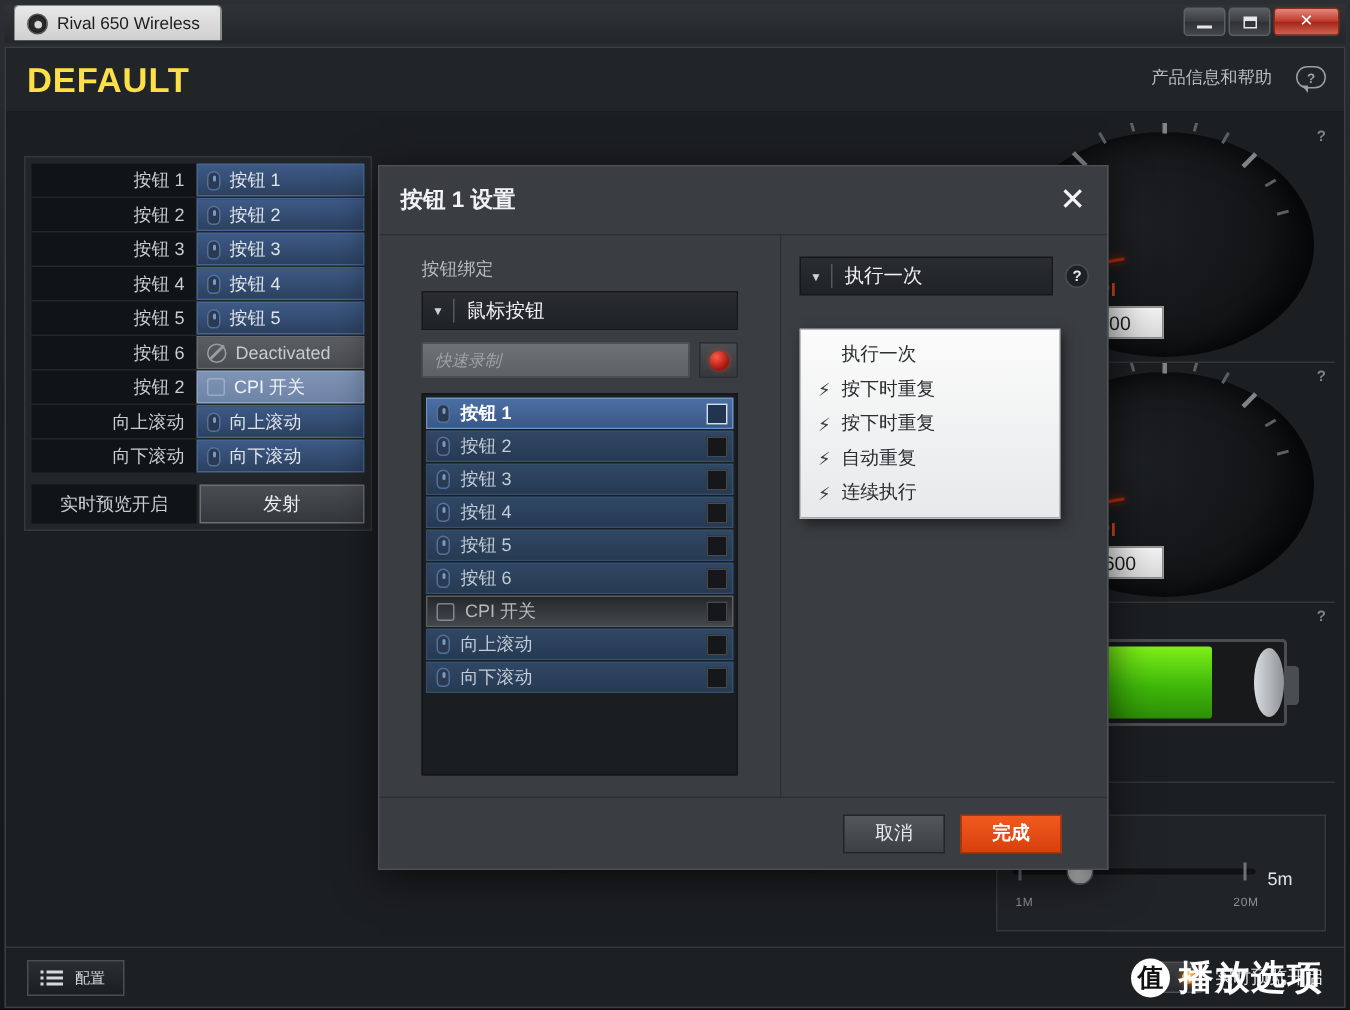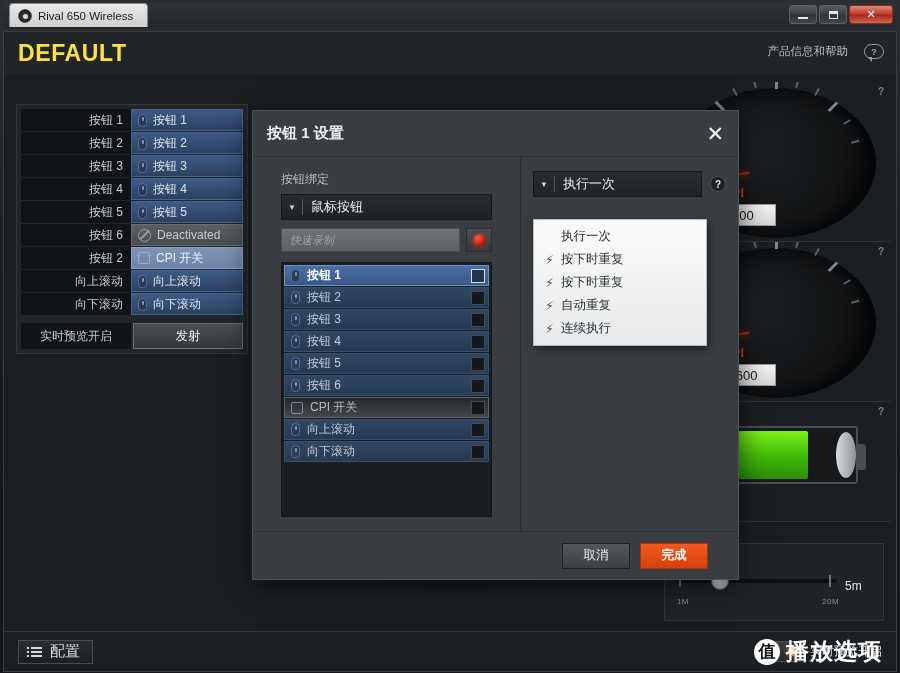--- a/index.html
+++ b/index.html
@@ -461,21 +461,21 @@
   .statusbar{
     position:absolute; left:0; right:0; bottom:0; height: 40px;
     background:#1d2023;
     border-top:1px solid #34383c;
     display:flex; align-items:center; padding: 0 14px;
   }
   .config-btn{
     display:flex;align-items:center; gap:8px;
     height: 24px; padding: 0 12px;
     background: linear-gradient(180deg,#2a2d31 0%, #1c1f22 100%);
-    border:1px solid #4a4e52; color:#d6dadd; font-size:15px;
+    border:1px solid #4a4e52; color:#d6dadd; font-size:10px;
     cursor:pointer;
   }
   .list-icon{ display:flex; flex-direction:column; gap:2px; }
   .list-icon i{ display:block; width:11px; height:2px; background:#d6dadd; position:relative; }
   .list-icon i::before{ content:''; position:absolute; left:-4px; top:0; width:2px;height:2px;background:#d6dadd; }
 
   .preview{
     margin-left:auto; display:flex; align-items:center; gap:8px;
   }
   .toggle{

